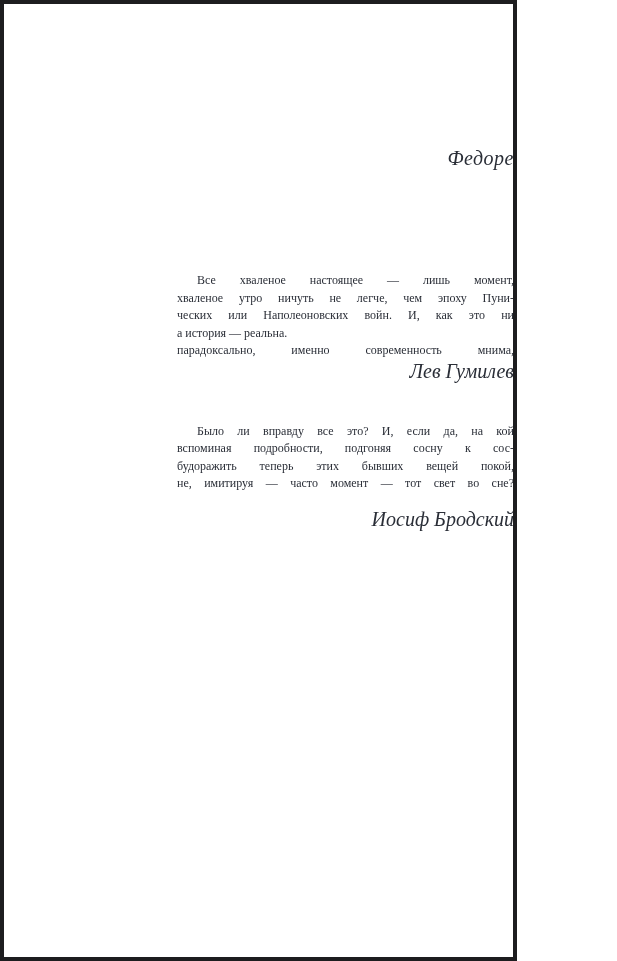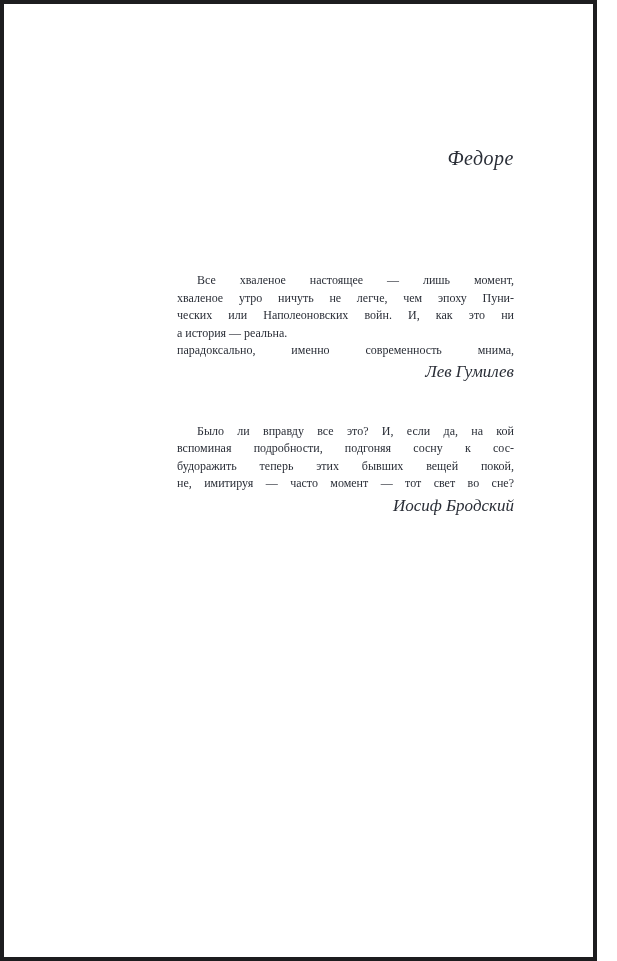--- a/index.html
+++ b/index.html
@@ -2,21 +2,21 @@
 <html><head>
 <meta charset="utf-8">
 <style>
   html, body {
     margin: 0;
     padding: 0;
     background: #ffffff;
   }
   .page {
     position: relative;
-    width: 597px;
+    width: 517px;
     height: 961px;
     box-sizing: border-box;
     background: #ffffff;
     border: 4px solid #1d1d1f;
     overflow: hidden;
     font-family: "Liberation Serif", "DejaVu Serif", serif;
     color: #2a2e37;
     text-decoration: underline;
   }
   .content {
@@ -41,25 +41,25 @@
   .epigraph-2 { margin-top: 42px; }
   .line {
     text-align: justify;
     text-align-last: justify;
   }
   .line.first { text-indent: 20px; }
   .line.last  { text-align-last: left; }
   .attribution {
     text-align: right;
     font-style: italic;
-    font-size: 17px;
+    font-size: 20px;
     line-height: 17.6px;
   }
   .attribution-1 { margin-top: 3px; }
-  .attribution-2 { margin-top: 4px; }
+  .attribution-2 { margin-top: 18px; }
 </style>
 </head>
 <body>
 
 <div class="page">
   <div class="content">
 
     <div class="dedication">Федоре</div>
 
     <div class="epigraph epigraph-1">

